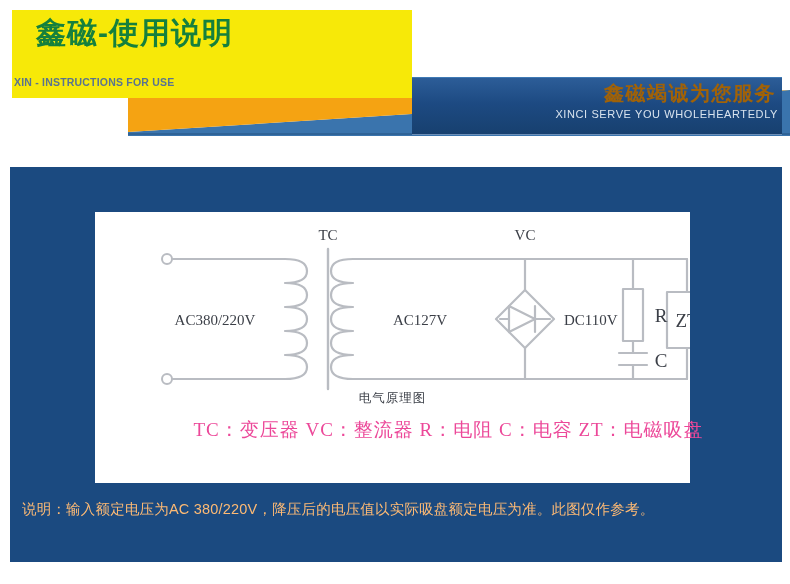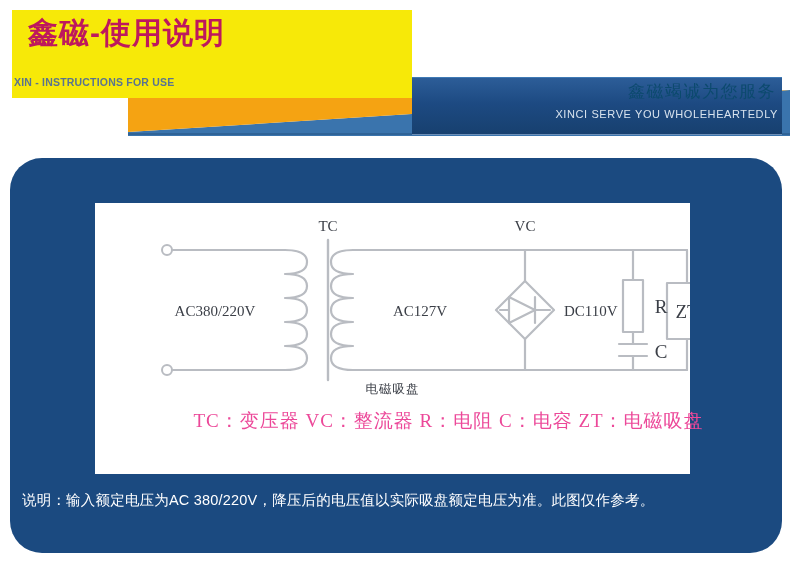--- a/index.html
+++ b/index.html
@@ -13,63 +13,62 @@
   #page{position:relative;width:790px;height:584px;overflow:hidden;}
 
   
   .hdr{position:absolute;left:0;top:0;width:790px;height:160px;}
 
   .yellow-banner{
     position:absolute;left:12px;top:10px;width:400px;height:88px;
     background:#f7e908;
   }
   .title-cn{
-    position:absolute;left:28px;top:18px;
-    font-size:30px;font-weight:bold;color:#be185d;
+    position:absolute;left:36px;top:18px;
+    font-size:30px;font-weight:bold;color:#15803d;
     letter-spacing:1px;line-height:1;white-space:nowrap;
   }
   .title-en{
     position:absolute;left:14px;top:76px;
     font-size:10.5px;color:#5a7490;letter-spacing:0.2px;
     white-space:nowrap;font-weight:600;
   }
 
   
   .blue-band{
     position:absolute;left:412px;top:77px;width:370px;height:56px;
     background:linear-gradient(180deg,#2c5d98 0%,#1d4a82 45%,#17406f 100%);
     border-top:1px solid #3f7ab5;
     border-bottom:1px solid #6c8fb8;
   }
   .slogan-cn{
     position:absolute;right:14px;top:80px;
-    font-size:17px;font-weight:normal;color:#0c4a6e;
+    font-size:20px;font-weight:bold;color:#a16207;
     white-space:nowrap;letter-spacing:1.5px;
   }
   .slogan-en{
     position:absolute;right:12px;top:108px;
     font-size:11px;color:#d8e3ee;white-space:nowrap;letter-spacing:0.6px;
   }
 
   
   .ribbons{position:absolute;left:0;top:90px;width:790px;height:46px;}
 
   
   .panel{
-    position:absolute;left:10px;top:158px;width:772px;height:395px;
+    position:absolute;left:10px;top:167px;width:772px;height:395px;
     background:#1b4a80;
-    border-radius:32px;
   }
   .card{
     position:absolute;left:85px;top:45px;width:595px;height:271px;
     background:#ffffff;
   }
   .note{
     position:absolute;left:12px;top:333px;
-    font-size:14.5px;color:#ffffff;white-space:nowrap;letter-spacing:0.2px;
+    font-size:14.5px;color:#fdba74;white-space:nowrap;letter-spacing:0.2px;
   }
 
   
   .circuit{position:absolute;left:0;top:0;width:595px;height:271px;}
   .cap-title{
     position:absolute;left:0;top:178px;width:595px;text-align:center;
     font-family:"Liberation Serif","DejaVu Serif",serif;
     font-size:12.5px;color:#3b3f47;letter-spacing:1px;
   }
   .cap-legend{
@@ -149,20 +148,20 @@
         <text x="233" y="28" font-size="15" text-anchor="middle">TC</text>
         <text x="430" y="28" font-size="15" text-anchor="middle">VC</text>
         <text x="120" y="113" font-size="15" text-anchor="middle">AC380/220V</text>
         <text x="325" y="113" font-size="15" text-anchor="middle">AC127V</text>
         <text x="469" y="113" font-size="15" text-anchor="start">DC110V</text>
         <text x="566" y="110" font-size="19" text-anchor="middle">R</text>
         <text x="566" y="155" font-size="19" text-anchor="middle">C</text>
         <text x="592" y="115" font-size="19" text-anchor="middle">ZT</text>
       </svg>
 
-      <div class="cap-title">电磁吸盘</div>
+      <div class="cap-title">电气原理图</div>
       <div class="cap-legend">TC：变压器  VC：整流器 R：电阻 C：电容 ZT：电磁吸盘</div>
     </div>
 
     <div class="note">说明：输入额定电压为AC 380/220V，降压后的电压值以实际吸盘额定电压为准。此图仅作参考。</div>
   </div>
 
 </div>
 
 </body></html>

